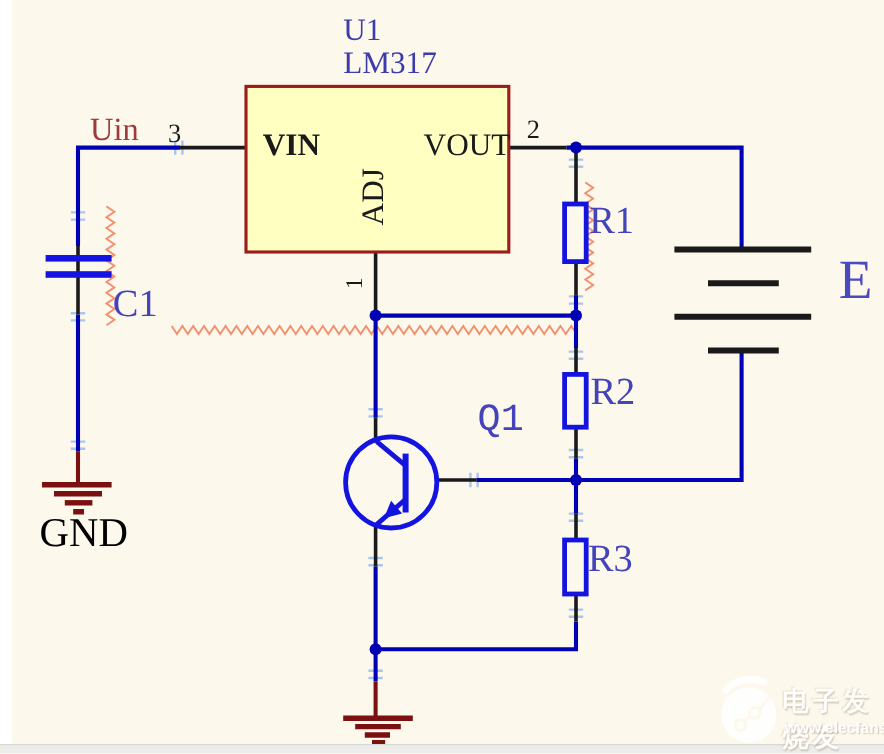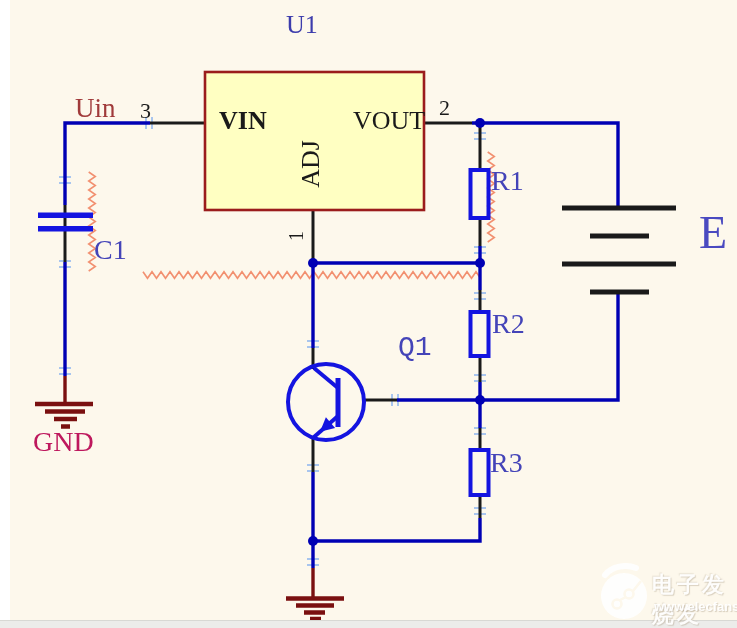--- a/index.html
+++ b/index.html
@@ -2,26 +2,26 @@
 <html><head>
 <meta charset="utf-8">
 <style>
   html,body{margin:0;padding:0;background:#ffffff;}
   #stage{position:relative;width:737px;height:628px;background:#FDF8EC;overflow:hidden;
          font-family:"Liberation Serif","DejaVu Serif",serif;}
   #left-strip{position:absolute;left:0;top:0;width:10px;height:628px;background:#FFFFFF;}
   #bottom-strip{position:absolute;left:0;top:620px;width:737px;height:8px;background:#ECECEA;border-top:1px solid #D8D8D4;}
   svg{position:absolute;left:0;top:0;}
   .lbl{position:absolute;white-space:nowrap;line-height:1;}
-  .blue{color:#4444B8;font-size:28px;}
+  .blue{color:#4444B8;font-size:32px;}
   .pinnum{color:#1A1A1A;font-size:22px;}
   .rot{transform:translate(-50%,-50%) rotate(-90deg);transform-origin:center center;}
   .u1t{color:#3C3CAC;font-size:26px;}
   .netred{color:#A03A3A;font-size:27px;}
-  .gndred{color:#be185d;font-size:28px;}
+  .gndred{color:#000000;font-size:34px;}
   .e-lbl{color:#4A4AC0;font-size:46px;}
   .pname{font-size:26px;color:#1A1A1A;}
   #wm-brand{position:absolute;left:652px;top:570px;font-family:"Liberation Sans","DejaVu Sans",sans-serif;
             font-weight:bold;font-size:22px;letter-spacing:3px;color:rgba(255,255,255,0.95);
             text-shadow:1px 1px 1px rgba(175,162,140,0.45), -1px -1px 1px rgba(175,162,140,0.25);}
   #wm-url{position:absolute;left:654px;top:599px;font-family:"Liberation Sans","DejaVu Sans",sans-serif;
           font-weight:bold;font-size:13px;color:rgba(255,255,255,0.95);
           text-shadow:1px 1px 1px rgba(175,162,140,0.5);}
 </style>
 </head>
@@ -137,20 +137,21 @@
       <circle cx="629" cy="594" r="4.5" stroke="#FDF8EC" stroke-width="2.5" fill="none"></circle>
       <path d="M620,600 L626,597" stroke="#FDF8EC" stroke-width="2.5" fill="none"></path>
       <path d="M633,591 L641,581" stroke="#FDF8EC" stroke-width="2.5" fill="none"></path>
     </g>
   </svg>
 
   <div id="left-strip"></div>
   <div id="bottom-strip"></div>
 
   <span class="lbl u1t" style="left:286px;top:12px;">U1</span>
+  <span class="lbl u1t" style="left:286px;top:40px;">LM317</span>
 
   <span class="lbl pname" style="left:219px;top:108px;font-weight:bold;">VIN</span>
   <span class="lbl pname" style="left:337px;top:108px;margin-left:16px;">VOUT</span>
   <span class="lbl pname rot" style="left:311px;top:164px;">ADJ</span>
 
   <span class="lbl pinnum" style="left:140px;top:100px;">3</span>
   <span class="lbl pinnum" style="left:439px;top:97px;">2</span>
   <span class="lbl pinnum rot" style="left:296px;top:236px;font-size:20px;">1</span>
 
   <span class="lbl netred" style="left:56px;top:95px;margin-left:19px;">Uin</span>

